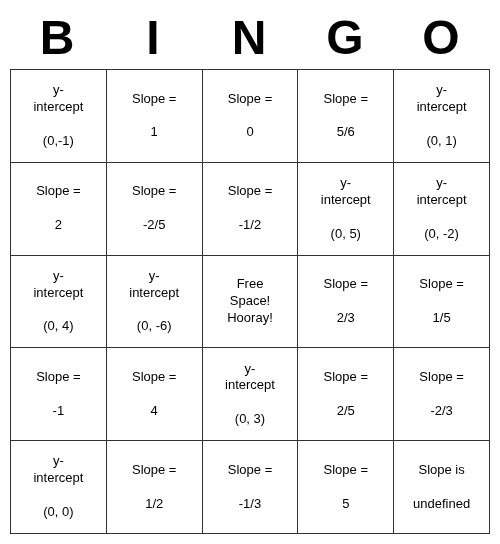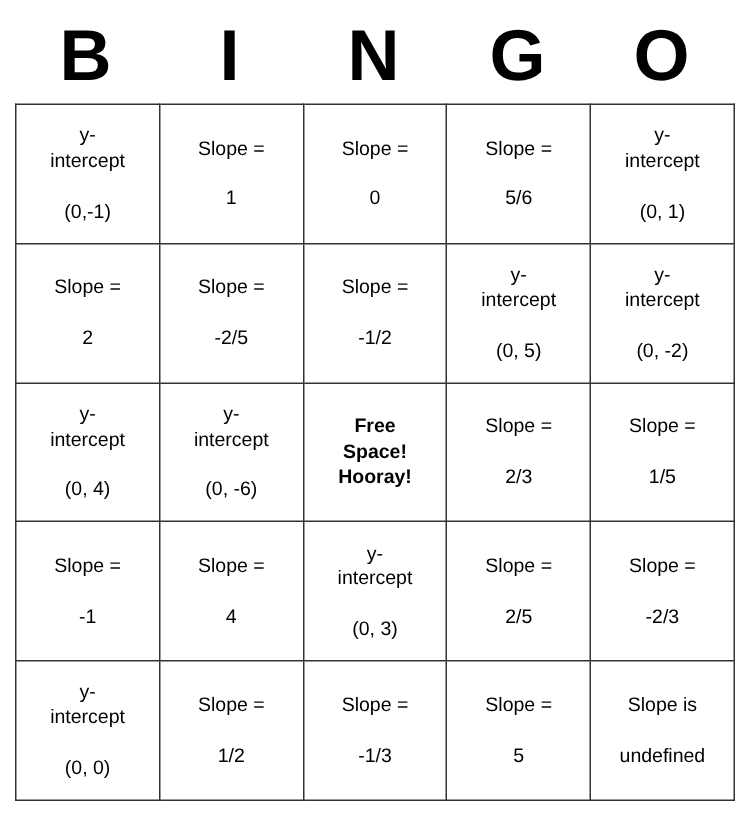--- a/index.html
+++ b/index.html
@@ -36,21 +36,21 @@
       border: 1.5px solid #333;
       width: 20%;
       text-align: center;
       vertical-align: middle;
       font-size: 13px;
       line-height: 1.3;
       padding: 4px 2px;
       height: 88px;
     }
     .free-space {
-      font-weight: bold;
+      font-weight: normal;
       font-size: 14px;
     }
   </style>
 </head>
 <body>
 
 <div class="bingo-title">
   <span>B</span>
   <span>I</span>
   <span>N</span>

